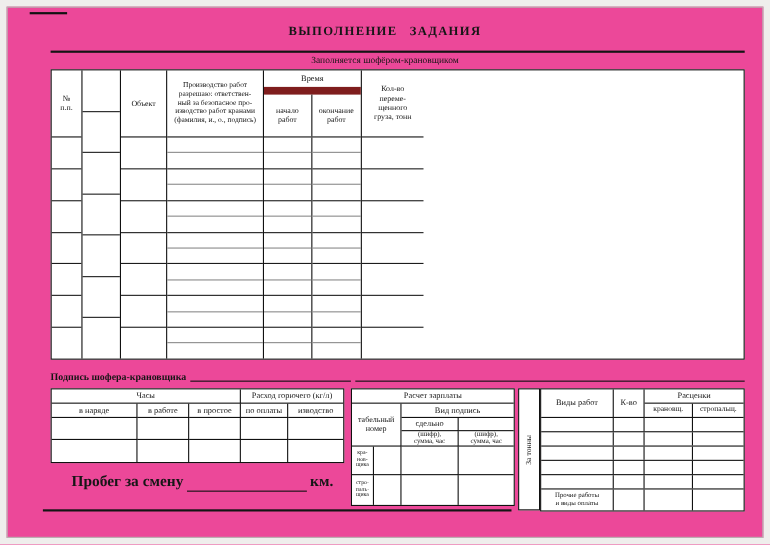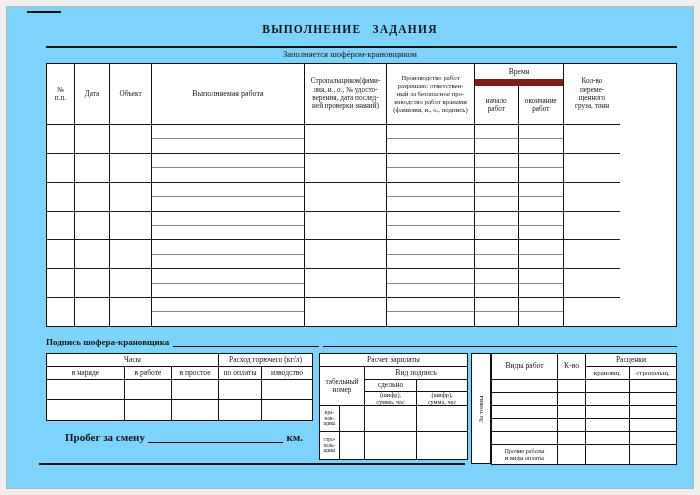--- a/index.html
+++ b/index.html
@@ -1,19 +1,19 @@
 <!DOCTYPE html>
 <html><head>
 <meta charset="utf-8">
 <style>
   * { margin:0; padding:0; box-sizing:border-box; }
   html,body { width:700px; height:495px; }
   body { background:#efeeec; font-family:"Liberation Serif", serif; color:#161616; }
   .sheet { position:absolute; left:6px; top:6px; width:688px; height:483px;
-           background:#7dd3fc; border:1px solid #b7b7b3; }
+           background:#ec4899; border:1px solid #b7b7b3; }
   .abs { position:absolute; }
 
   .corner-mark { left:20px; top:4px; width:34px; height:2px; background:#111; }
 
   .title { left:0; top:16px; width:100%; text-align:center; font-weight:bold;
            font-size:11.5px; letter-spacing:1.2px; word-spacing:7px; }
   .rule1 { left:39px; top:39px; width:631px; height:2px; background:#141414; }
   .subtitle { left:0; top:42px; width:100%; text-align:center; font-size:8.6px; }
 
   
@@ -51,21 +51,21 @@
   
   .htable { left:39px; top:346px; width:267px; display:grid;
             grid-template-columns:78px 47px 47px 43px 50px;
             grid-template-rows:13px 13px 20px 20px; border:1px solid #111; background:#fff; }
   .gc { border-right:1px solid #111; border-bottom:1px solid #111; display:flex;
         align-items:center; justify-content:center; text-align:center; font-size:7.6px;
         line-height:1.1; overflow:hidden; }
   .nr { border-right:none; } .nb { border-bottom:none; }
 
   .mileage { left:58px; top:424px; width:238px; display:flex; align-items:flex-end;
-             font-size:11px; font-weight:bold; gap:3px; }
+             font-size:14px; font-weight:bold; gap:3px; }
   .taxer { left:60px; top:442px; width:246px; display:flex; align-items:flex-end;
            font-size:9px; font-weight:bold; }
   .longline { left:32px; top:456px; width:426px; height:2px; background:#141414; }
 
   
   .stable { left:312px; top:346px; width:149px; display:grid;
             grid-template-columns:20px 25px 52px 50px;
             grid-template-rows:13px 13px 12px 14px 26px 27px; border:1px solid #111; background:#fff; }
   .tiny { font-size:5.3px; line-height:1.1; }
   .cipher { font-size:6.3px; line-height:1.1; }
@@ -106,67 +106,32 @@
           <div class="cell"></div>
           <div class="cell"></div>
           <div class="cell"></div>
           <div class="cell"></div>
           <div class="cell"></div>
           <div class="cell"></div>
           <div class="cell"></div>
         </div>
     </div>
     <div class="mcol coarse" style="width:35px">
-      <div class="mhead">Дата</div>
       <div class="mbody">
           <div class="cell"></div>
           <div class="cell"></div>
           <div class="cell"></div>
           <div class="cell"></div>
           <div class="cell"></div>
           <div class="cell"></div>
           <div class="cell"></div>
         </div>
     </div>
     <div class="mcol coarse" style="width:42px">
       <div class="mhead">Объект</div>
-      <div class="mbody">
-          <div class="cell"></div>
-          <div class="cell"></div>
-          <div class="cell"></div>
-          <div class="cell"></div>
-          <div class="cell"></div>
-          <div class="cell"></div>
-          <div class="cell"></div>
-        </div>
-    </div>
-    <div class="mcol fine" style="width:153px">
-      <div class="mhead" style="font-size:8px">Выполняемая работа</div>
-      <div class="mbody">
-          <div class="cell"></div>
-          <div class="cell"></div>
-          <div class="cell"></div>
-          <div class="cell"></div>
-          <div class="cell"></div>
-          <div class="cell"></div>
-          <div class="cell"></div>
-          <div class="cell"></div>
-          <div class="cell"></div>
-          <div class="cell"></div>
-          <div class="cell"></div>
-          <div class="cell"></div>
-          <div class="cell"></div>
-          <div class="cell"></div>
-        </div>
-    </div>
-    <div class="mcol coarse" style="width:82px">
-      <div class="mhead pre">Стропальщиков(фами-
-лия, и., о., № удосто-
-верения, дата послед-
-ней проверки знаний)</div>
       <div class="mbody">
           <div class="cell"></div>
           <div class="cell"></div>
           <div class="cell"></div>
           <div class="cell"></div>
           <div class="cell"></div>
           <div class="cell"></div>
           <div class="cell"></div>
         </div>
     </div>

